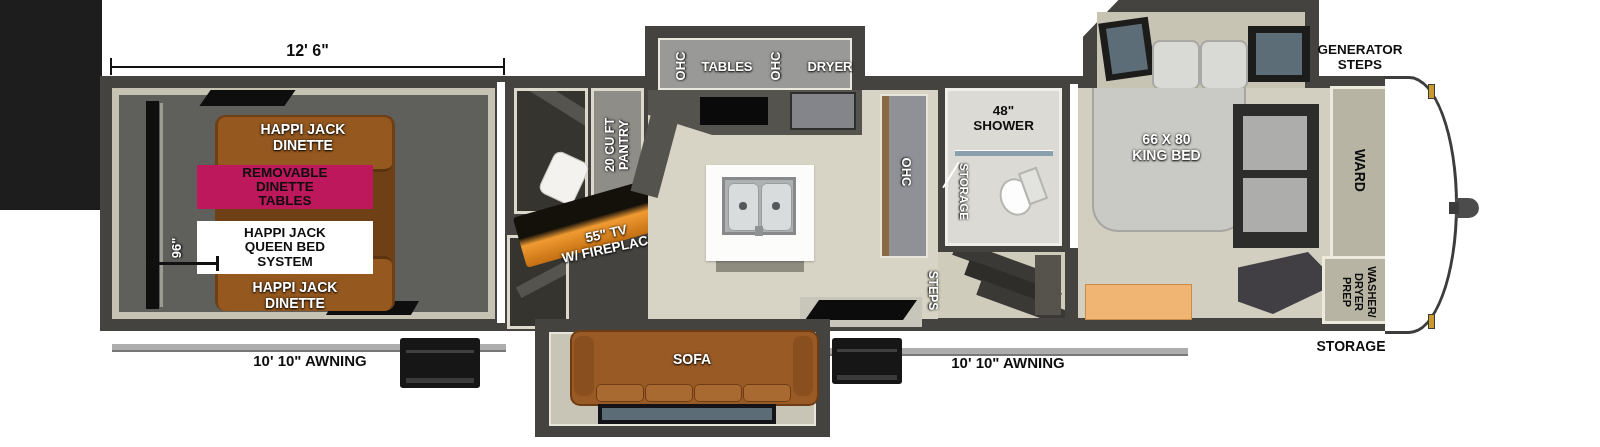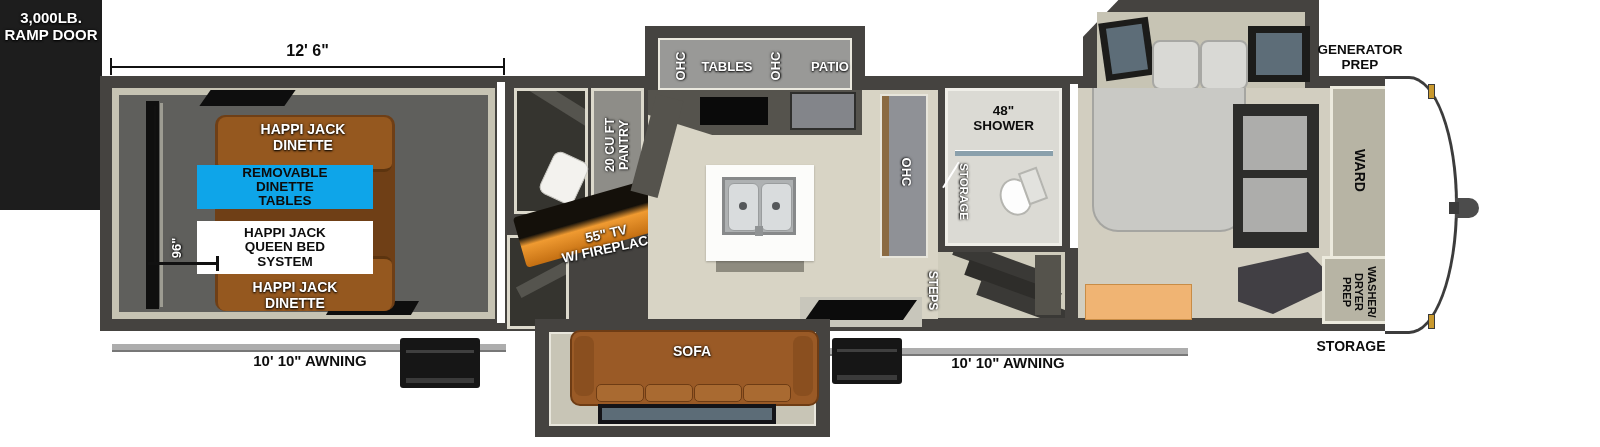--- a/index.html
+++ b/index.html
@@ -14,22 +14,20 @@
   .r90{transform:rotate(90deg);transform-origin:center;}
 </style>
 </head>
 <body>
 
 <div id="plan">
 
   <div class="abs" style="left:0;top:113;width:102px;height:210px;background:#1d1d1d;
               display:flex;flex-direction:column;justify-content:space-between;
               padding:10px 0 14px 0;box-sizing:border-box;">
-    <div class="lbl" style="position:static;font-size:15px;">3,000LB.
-RAMP DOOR</div>
   </div>
 
   <div class="lbl blk" style="left:110px;top:42px;width:395px;font-size:16px;">12' 6"</div>
   <div class="abs" style="left:110px;top:66px;width:395px;height:2px;background:#111;"></div>
   <div class="abs" style="left:110px;top:58px;width:2px;height:17px;background:#111;"></div>
   <div class="abs" style="left:503px;top:58px;width:2px;height:17px;background:#111;"></div>
 
   <div class="abs" style="left:100px;top:76px;width:1295px;height:255px;background:#454340;"></div>
 
   <div class="abs" style="left:112px;top:88px;width:383px;height:231px;background:#5f5f5c;
@@ -40,21 +38,21 @@
   <div class="abs" style="left:160px;top:103px;width:3px;height:204px;background:#cfcdc0;opacity:.55;"></div>
 
   <div class="abs" style="left:215px;top:115px;width:180px;height:196px;background:#6f3f16;border-radius:10px;"></div>
   <div class="abs" style="left:218px;top:117px;width:174px;height:52px;background:#95581f;border-radius:8px;border-bottom:3px solid #5c340f;"></div>
   <div class="abs" style="left:218px;top:256px;width:174px;height:52px;background:#95581f;border-radius:8px;border-top:3px solid #5c340f;"></div>
   <div class="lbl" style="left:213px;top:122px;width:180px;font-size:14px;">HAPPI JACK
 DINETTE</div>
   <div class="lbl" style="left:205px;top:280px;width:180px;font-size:14px;">HAPPI JACK
 DINETTE</div>
 
-  <div class="abs" style="left:197px;top:165px;width:176px;height:44px;background:#0ea5e9;display:flex;align-items:center;justify-content:center;">
+  <div class="abs" style="left:197px;top:165px;width:176px;height:44px;background:#be185d;display:flex;align-items:center;justify-content:center;">
     <div class="lbl blk" style="position:static;font-size:13.5px;line-height:1.05;">REMOVABLE
 DINETTE
 TABLES</div>
   </div>
   <div class="abs" style="left:197px;top:221px;width:176px;height:53px;background:#fff;display:flex;align-items:center;justify-content:center;">
     <div class="lbl blk" style="position:static;font-size:13.5px;line-height:1.05;">HAPPI JACK
 QUEEN BED
 SYSTEM</div>
   </div>
 
@@ -79,21 +77,21 @@
   <div class="abs" style="left:517px;top:196px;width:152px;height:52px;transform:rotate(-16deg);border-radius:4px;
               background:linear-gradient(180deg,#14100a 0 42%,#ef9a31 58%,#c46f12 100%);"></div>
   <div class="lbl" style="left:523px;top:226px;width:170px;height:32px;transform:rotate(-12deg);font-size:13.5px;">55" TV
 W/ FIREPLACE</div>
 
   <div class="abs" style="left:645px;top:26px;width:220px;height:66px;background:#454340;"></div>
   <div class="abs" style="left:658px;top:38px;width:194px;height:52px;background:#999997;border:2px solid #eae8de;box-sizing:border-box;"></div>
   <div class="lbl r-90" style="left:663px;top:59px;width:36px;height:14px;font-size:13px;">OHC</div>
   <div class="lbl" style="left:692px;top:60px;width:70px;font-size:13px;">TABLES</div>
   <div class="lbl r-90" style="left:758px;top:59px;width:36px;height:14px;font-size:13px;">OHC</div>
-  <div class="lbl" style="left:790px;top:60px;width:80px;font-size:13px;">PATIO</div>
+  <div class="lbl" style="left:790px;top:60px;width:80px;font-size:13px;">DRYER</div>
 
   <div class="abs" style="left:648px;top:90px;width:290px;height:229px;background:#d8d4c5;"></div>
   <div class="abs" style="left:648px;top:90px;width:214px;height:45px;background:#55534d;
               clip-path:polygon(0 0,100% 0,100% 100%,30% 100%,0 55%);"></div>
   <div class="abs" style="left:643px;top:96px;width:28px;height:100px;background:#55534d;transform:rotate(15deg);"></div>
   <div class="abs" style="left:700px;top:97px;width:68px;height:28px;background:#0a0a0a;"></div>
   <div class="abs" style="left:790px;top:92px;width:62px;height:34px;background:#83858a;border:2px solid #2e2e2c;"></div>
 
   <div class="abs" style="left:716px;top:257px;width:88px;height:15px;background:#8e8b7f;"></div>
   <div class="abs" style="left:706px;top:165px;width:108px;height:96px;background:#fcfcfa;box-shadow:0 1px 2px rgba(0,0,0,.25);"></div>
@@ -140,30 +138,32 @@
   </div>
   <div class="abs" style="left:1248px;top:26px;width:62px;height:56px;background:#1c1c1a;">
     <div class="abs" style="left:8px;top:7px;width:46px;height:42px;background:#5d6d78;"></div>
   </div>
   <div class="abs" style="left:1152px;top:40px;width:44px;height:46px;background:#d9d9d5;border:2px solid #a8a8a4;border-radius:8px;"></div>
   <div class="abs" style="left:1200px;top:40px;width:44px;height:46px;background:#d9d9d5;border:2px solid #a8a8a4;border-radius:8px;"></div>
 
   <div class="abs" style="left:1078px;top:88px;width:255px;height:230px;background:#d2cec0;"></div>
   <div class="abs" style="left:1092px;top:88px;width:150px;height:142px;background:#c9c9c5;border:2px solid #a5a5a1;border-top:none;
               border-radius:0 0 26px 26px;"></div>
+  <div class="lbl" style="left:1094px;top:132px;width:145px;font-size:14px;">66 X 80
+KING BED</div>
   <div class="abs" style="left:1233px;top:104px;width:86px;height:144px;background:#2d2d2b;">
     <div class="abs" style="left:10px;top:12px;width:64px;height:54px;background:#adadab;"></div>
     <div class="abs" style="left:10px;top:74px;width:64px;height:54px;background:#adadab;"></div>
   </div>
   <div class="abs" style="left:1238px;top:252px;width:100px;height:62px;background:#413f44;
               clip-path:polygon(0 25%,70% 0,100% 50%,35% 100%,0 80%);"></div>
   <div class="abs" style="left:1085px;top:284px;width:105px;height:34px;background:#f0b473;border:1px solid #c88c46;"></div>
 
   <div class="lbl blk" style="left:1305px;top:42px;width:110px;font-size:13.5px;">GENERATOR
-PREP</div>
+STEPS</div>
   <div class="abs" style="left:1330px;top:86px;width:58px;height:190px;background:#b7b4a4;border:3px solid #eceadd;box-sizing:border-box;"></div>
   <div class="lbl blk r90" style="left:1333px;top:163px;width:52px;height:15px;font-size:14px;">WARD</div>
   <div class="abs" style="left:1322px;top:256px;width:66px;height:68px;background:#b7b4a4;border:3px solid #eceadd;box-sizing:border-box;"></div>
   <div class="lbl blk r90" style="left:1325px;top:271px;width:64px;height:42px;font-size:11px;line-height:1.15;">WASHER/
 DRYER
 PREP</div>
   <div class="lbl blk" style="left:1291px;top:339px;width:120px;font-size:14px;">STORAGE</div>
 
   <div class="abs" style="left:1385px;top:76px;width:73px;height:258px;background:#fff;border:3px solid #3c3c3c;border-left:none;
               border-radius:0 50px 50px 0 / 0 132px 132px 0;box-sizing:border-box;"></div>
@@ -175,21 +175,21 @@
   <div class="abs" style="left:535px;top:319px;width:295px;height:118px;background:#454340;"></div>
   <div class="abs" style="left:549px;top:332px;width:267px;height:94px;background:#c8c5b6;border:2px solid #e8e6dc;box-sizing:border-box;"></div>
   <div class="abs" style="left:570px;top:330px;width:245px;height:72px;background:#9a5a26;border:2px solid #6e3c14;border-radius:10px;">
     <div class="abs" style="left:2px;top:4px;width:20px;height:60px;background:#8a4f1f;border-radius:8px;"></div>
     <div class="abs" style="left:221px;top:4px;width:20px;height:60px;background:#8a4f1f;border-radius:8px;"></div>
     <div class="abs" style="left:24px;top:52px;width:46px;height:16px;background:#a96a31;border-radius:5px;border:1px solid #6e3c14;"></div>
     <div class="abs" style="left:73px;top:52px;width:46px;height:16px;background:#a96a31;border-radius:5px;border:1px solid #6e3c14;"></div>
     <div class="abs" style="left:122px;top:52px;width:46px;height:16px;background:#a96a31;border-radius:5px;border:1px solid #6e3c14;"></div>
     <div class="abs" style="left:171px;top:52px;width:46px;height:16px;background:#a96a31;border-radius:5px;border:1px solid #6e3c14;"></div>
   </div>
-  <div class="lbl" style="left:622px;top:344px;width:140px;font-size:14px;">SOFA</div>
+  <div class="lbl" style="left:622px;top:352px;width:140px;font-size:14px;">SOFA</div>
   <div class="abs" style="left:598px;top:404px;width:178px;height:20px;background:#5c6c77;border:4px solid #141418;box-sizing:border-box;"></div>
 
   <div class="abs" style="left:112px;top:344px;width:394px;height:6px;background:#adadad;border-bottom:2px solid #777;"></div>
   <div class="lbl blk" style="left:200px;top:353px;width:220px;font-size:15px;">10' 10" AWNING</div>
   <div class="abs" style="left:400px;top:338px;width:80px;height:50px;background:#161616;border-radius:3px;">
     <div class="abs" style="left:6px;top:12px;width:68px;height:3px;background:#3f3f3f;"></div>
     <div class="abs" style="left:6px;top:40px;width:68px;height:5px;background:#3a3a3a;"></div>
   </div>
   <div class="abs" style="left:830px;top:348px;width:358px;height:6px;background:#adadad;border-bottom:2px solid #777;"></div>
   <div class="lbl blk" style="left:898px;top:355px;width:220px;font-size:15px;">10' 10" AWNING</div>

